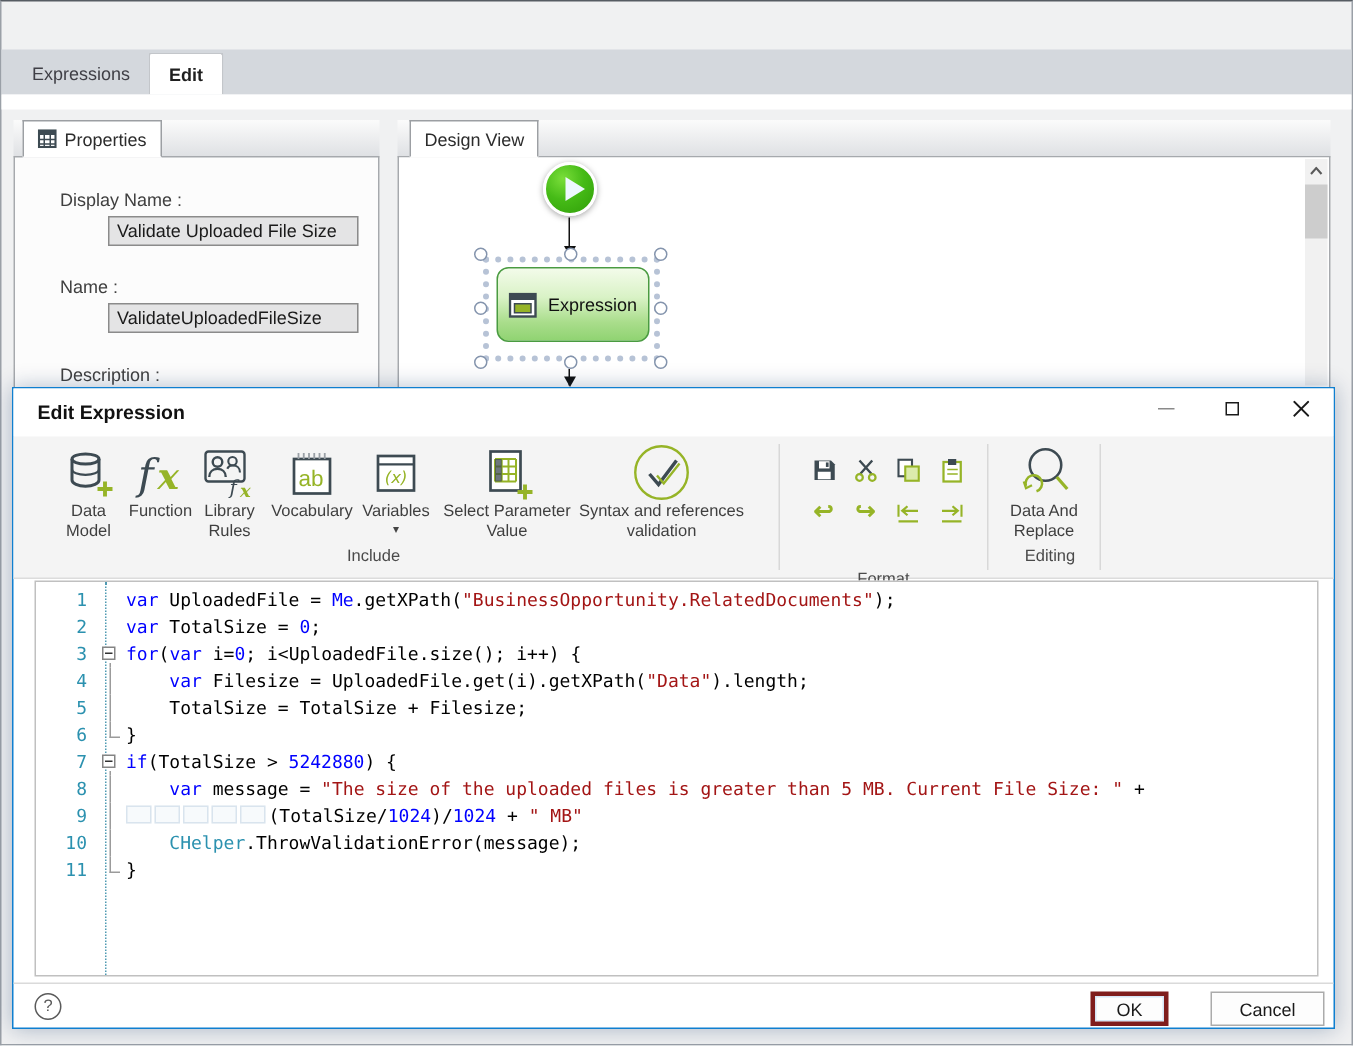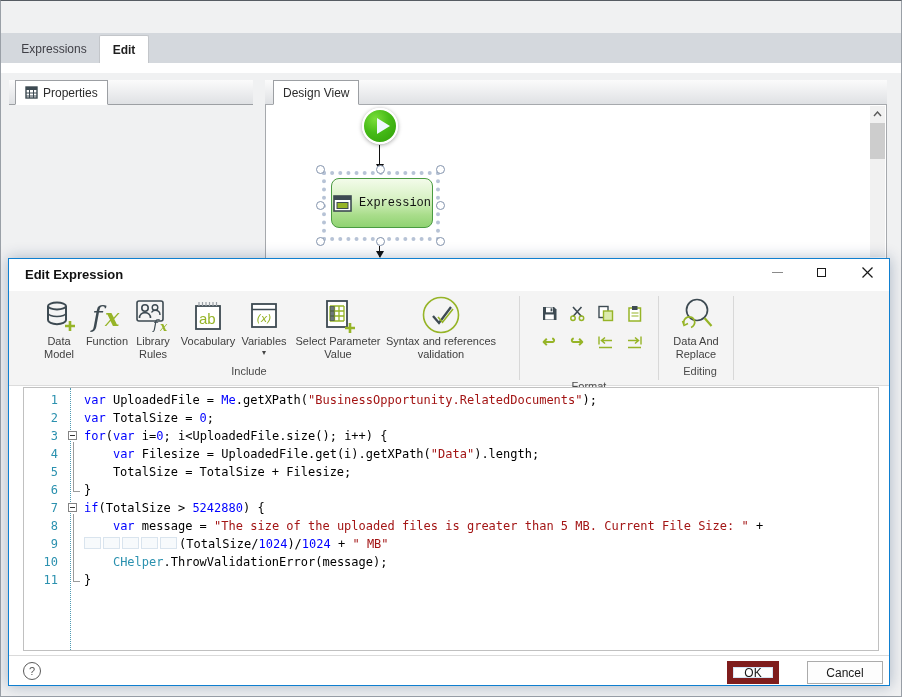--- a/index.html
+++ b/index.html
@@ -33,21 +33,21 @@
     display:flex; align-items:center; gap:5px; padding:0 9px; font-size:12px; color:#2c2c2c; z-index:2; }
   .panel-header-bg { position:absolute; height:25px; background:linear-gradient(#fbfbfb,#dfe1e4); border-bottom:1px solid #9c9fa3; }
   .panel-body { position:absolute; background:#fcfcfc; border:1px solid #a6a9ad; }
 
   
   .prop-label { position:absolute; left:30px; font-size:12px; color:#404040; }
   .prop-input { position:absolute; left:62px; width:167px; height:20px; background:#e4e4e5; border:1px solid #8b8b8b;
     font-family:"Liberation Sans", sans-serif; font-size:12px; color:#1a1a1a; padding:0 5px; }
 
   
-  .dv-canvas { position:absolute; left:265px; top:104px; width:620px; height:153px; background:#ffffff; overflow:hidden;font-family:Liberation Mono, monospace; }
+  .dv-canvas { position:absolute; left:265px; top:104px; width:620px; height:153px; background:#ffffff; overflow:hidden; }
   .play-btn { position:absolute; left:96px; top:3px; width:36px; height:36px; border-radius:50%;
     background:radial-gradient(circle at 35% 28%, #7ade3a 0%, #46bb17 45%, #2f9e08 100%);
     border:2px solid #ffffff; box-shadow:0 1px 4px rgba(0,0,0,.35); }
   .play-tri { position:absolute; left:13px; top:8px; width:0; height:0;
     border-left:13px solid #eef8ff; border-top:8px solid transparent; border-bottom:8px solid transparent; }
   .flow-line { position:absolute; width:1px; background:#111; }
   .arrow-head { position:absolute; width:0; height:0; border-left:4px solid transparent; border-right:4px solid transparent; border-top:7px solid #111; }
   .sel-frame { position:absolute; left:56px; top:66px; width:118px; height:70px; border:4px dotted #b7c3d6; }
   .handle { position:absolute; width:9px; height:9px; border-radius:50%; background:#ffffff; border:1px solid #8494ad; }
   .expr-node { position:absolute; left:65px; top:73px; width:102px; height:50px; border:1px solid #4a9b41; border-radius:8px;
@@ -88,21 +88,21 @@
   .fold-mid::after { content:""; position:absolute; left:7px; top:0; bottom:0; width:1px; background:#9b9b9b; }
   .fold-end::after { content:""; position:absolute; left:7px; top:0; width:6px; height:10px; border-left:1px solid #9b9b9b; border-bottom:1px solid #9b9b9b; }
   .wsbox { display:inline-block; width:17px; height:12px; border:1px solid #d9e4ee; background:#f7fafc; margin-right:2px; vertical-align:-1px; }
 
   
   .dlg-footer-sep { position:absolute; left:0; top:396px; width:100%; height:1px; background:#dadada; }
   .help-circle { position:absolute; left:14px; top:403px; width:18px; height:18px; border-radius:50%; border:1.4px solid #5a5a5a;
     display:flex; align-items:center; justify-content:center; font-size:11px; color:#5a5a5a; }
   .btn { position:absolute; top:402px; height:23px; background:#fdfdfd; font-family:"Liberation Sans", sans-serif;
     font-size:12px; color:#1a1a1a; display:flex; align-items:center; justify-content:center; cursor:default; }
-  .btn-ok { left:718px; width:52px; border:6px solid #7f1d1d; box-shadow:inset 0 0 0 1px #d5e5f5; }
+  .btn-ok { left:718px; width:52px; border:3px solid #7f1d1d; box-shadow:inset 0 0 0 1px #d5e5f5; }
   .btn-cancel { left:798px; width:76px; border:1px solid #ababab; }
 </style>
 </head>
 <body>
 
 <div class="screen">
 
   <div class="main-window">
 
 
@@ -113,20 +113,27 @@
     <div class="white-band"></div>
 
     <div class="panel-header-bg" style="left:8px; top:79px; width:244px;"></div>
     <div class="panel-header-tab" style="left:14px; top:79px;">
       <svg width="13" height="13" viewBox="0 0 13 13">
         <rect x="1" y="1" width="11" height="11" fill="#fff" stroke="#3d4a52" stroke-width="1.4"></rect>
         <rect x="1" y="1" width="11" height="3" fill="#3d4a52"></rect>
         <path d="M1 7 h11 M1 10 h11 M4.5 4 v8 M8.5 4 v8" stroke="#3d4a52" stroke-width="1"></path>
       </svg>
       <span>Properties</span>
+    </div>
+    <div class="panel-body" style="left:8px; top:103px; width:244px; height:165px;">
+      <span class="prop-label" style="top:21px;">Display Name :</span>
+      <input class="prop-input" style="top: 39px;" readonly="" value="Validate Uploaded File Size">
+      <span class="prop-label" style="top:79px;">Name :</span>
+      <input class="prop-input" style="top: 97px;" readonly="" value="ValidateUploadedFileSize">
+      <span class="prop-label" style="top:138px;">Description :</span>
     </div>
 
     <div class="panel-header-bg" style="left:264px; top:79px; width:622px;"></div>
     <div class="panel-header-tab" style="left:272px; top:79px;">
       <span>Design View</span>
     </div>
     <div class="panel-body" style="left:264px; top:103px; width:622px; height:165px;"></div>
 
     <div class="dv-canvas">
       <div class="play-btn">

